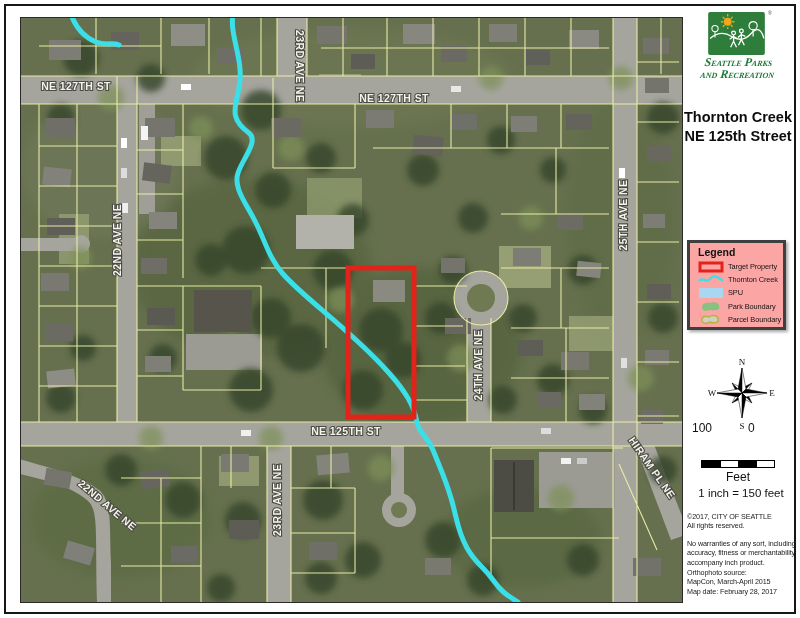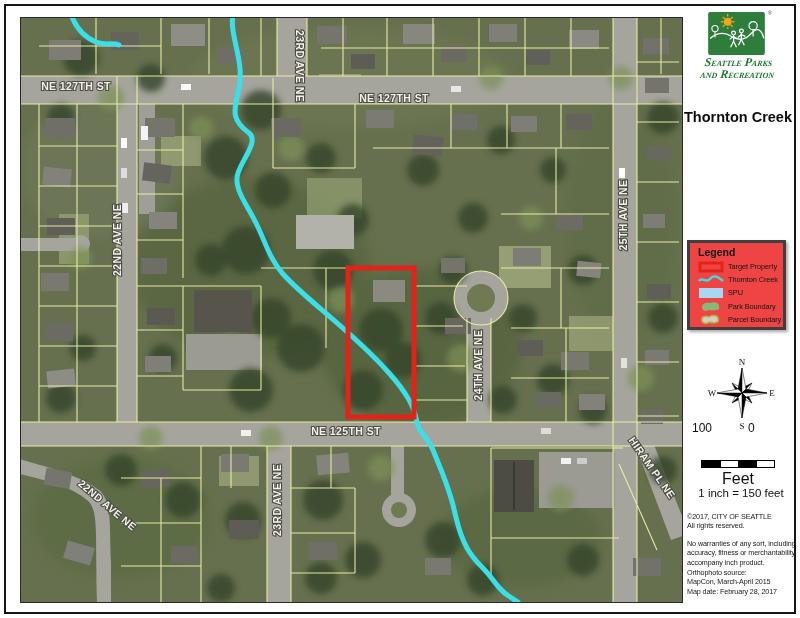--- a/index.html
+++ b/index.html
@@ -10,36 +10,36 @@
             overflow:hidden;background:#66704e;}
   .map-wrap svg{display:block;}
   .panel{position:absolute;left:682px;top:0;width:112px;height:618px;}
   .logo-rect{position:absolute;left:26px;top:12px;width:57px;height:43px;}
   .logo-reg{position:absolute;left:86px;top:10px;font-size:5px;color:#444;}
   .logo-script{position:absolute;left:0;top:56px;width:112px;text-align:center;
       font-family:"Liberation Serif",serif;font-style:italic;font-weight:bold;
       font-variant:small-caps;color:#1f7a38;font-size:12px;line-height:12px;transform:skewX(-6deg);}
   .title{position:absolute;left:0;top:108px;width:112px;text-align:center;
       font-size:14.5px;font-weight:bold;line-height:19px;color:#0d0d0d;}
-  .legend{position:absolute;left:5px;top:240px;width:99px;height:90px;background:#ef4444;
+  .legend{position:absolute;left:5px;top:240px;width:99px;height:90px;background:#fca5a5;
       border:3px solid #3f3f3f;box-shadow:2px 2px 3px rgba(0,0,0,.35);box-sizing:border-box;padding:3px 0 0 8px;}
   .legend-title{font-size:10.5px;font-weight:bold;margin-bottom:2px;}
   .lg-row{display:flex;align-items:center;height:13.2px;}
   .lg-row svg{flex:0 0 26px;margin-right:4px;}
   .lg-label{font-size:7.4px;letter-spacing:-0.1px;color:#141414;white-space:nowrap;}
   .compass{position:absolute;left:25px;top:355px;}
   .scale-nums{position:absolute;left:0;top:421px;width:116px;height:14px;font-size:12px;}
   .scale-100{position:absolute;left:10px;top:0;}
   .scale-0{position:absolute;left:66px;top:0;}
   .scale-bar{position:absolute;left:19px;top:460px;width:74px;height:8px;border:1px solid #000;
       display:flex;box-sizing:border-box;}
   .scale-bar span{flex:1;}
   .sb-b{background:#000;}
   .sb-w{background:#fff;border-left:1px solid #000;}
-  .scale-feet{position:absolute;left:0;top:470px;width:112px;text-align:center;font-size:16px;}
+  .scale-feet{position:absolute;left:0;top:470px;width:112px;text-align:center;font-size:12px;}
   .scale-ratio{position:absolute;left:0;top:487px;width:118px;text-align:center;font-size:11.5px;}
   .credits{position:absolute;left:5px;font-size:7.2px;line-height:9.4px;letter-spacing:-0.1px;
       white-space:nowrap;color:#1a1a1a;}
   .cr1{top:512px;} .cr2{top:539px;} .cr3{top:568px;}
 </style>
 </head>
 <body>
 
 <div class="frame"></div>
 
@@ -318,20 +318,21 @@
     </g>
   </svg>
   <span class="logo-reg">®</span>
   <div class="logo-script">
     <div>Seattle Parks</div>
     <div>and Recreation</div>
   </div>
 
   <div class="title">
     <div>Thornton Creek</div>
+    <div>NE 125th Street</div>
   </div>
 
   <div class="legend">
     <div class="legend-title">Legend</div>
     <div class="lg-row">
       <svg width="26" height="12" viewBox="0 0 26 12">
         <rect x="2" y="2" width="22" height="8" fill="none" stroke-width="3" stroke="#E2231A"></rect>
       </svg>
       <span class="lg-label">Target Property</span>
     </div>

